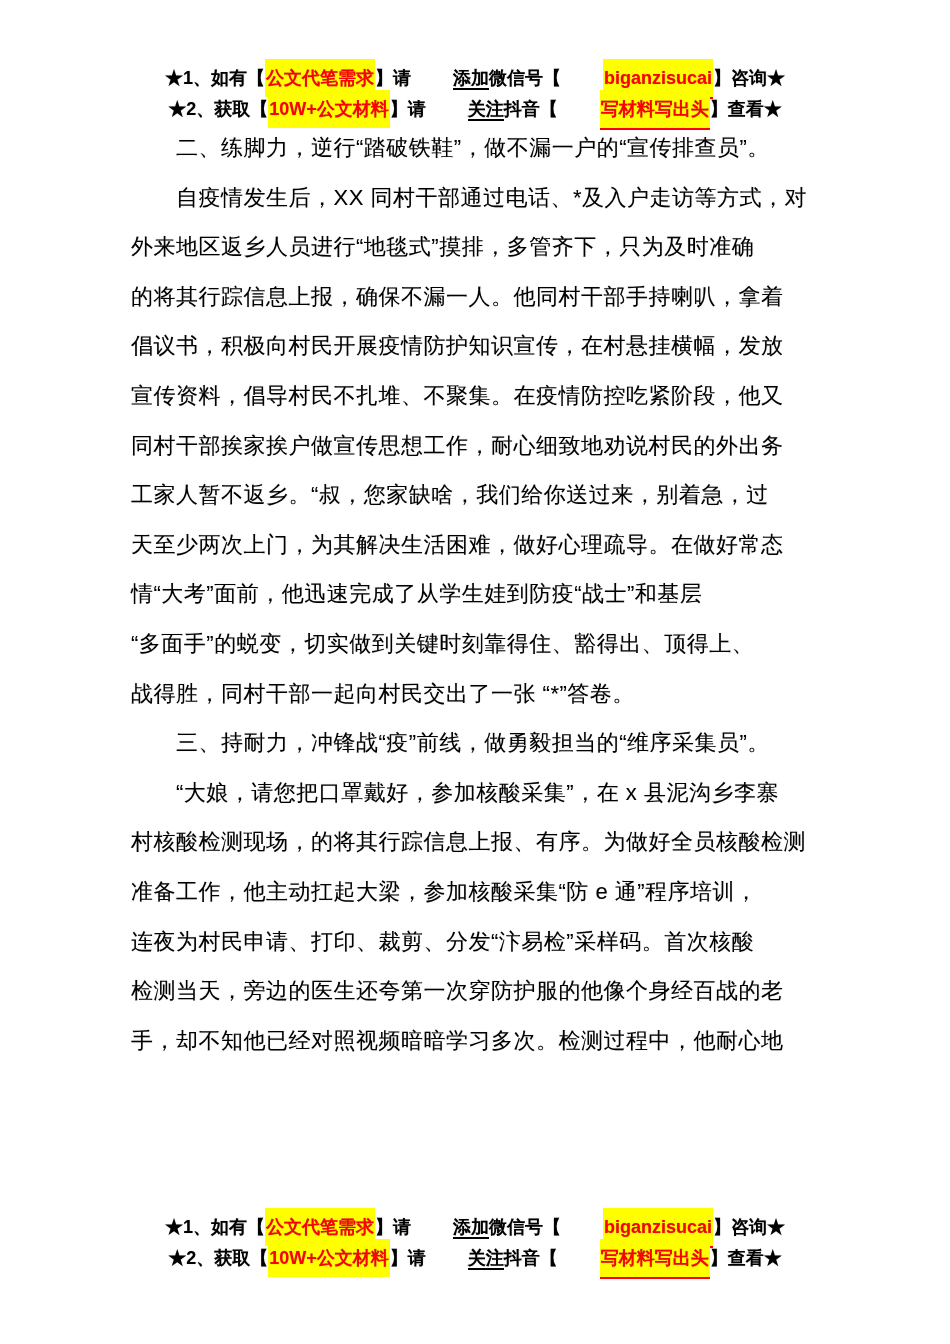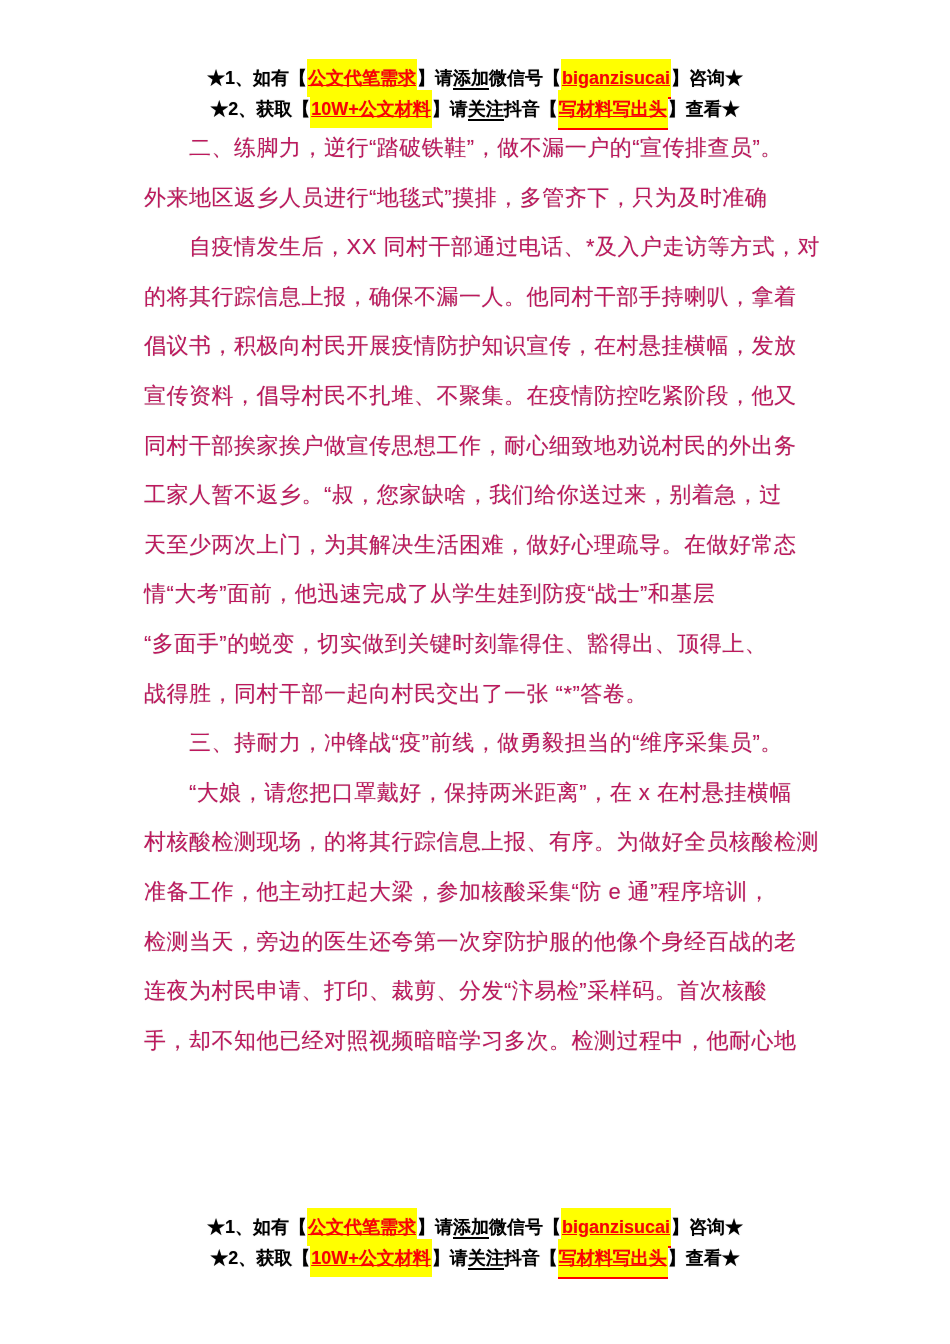--- a/index.html
+++ b/index.html
@@ -21,66 +21,66 @@
     color:#000;
     text-shadow:0 0 1px rgba(110,110,110,0.55);
   }
   .promo-header{top:63px;}
   .promo-footer{top:1212px;}
   .promo-line{white-space:nowrap;}
   .seg-highlight{
     background:var(--hl-bg,#ffff00);
     color:var(--hl-text,#ff0000);
     padding:9px 1px;
-    text-decoration:underline;
   }
   .seg-underline{
     border-bottom:2px solid currentColor;
+    margin-left:42px;
   }
   
   .doc-body{
     position:absolute;
-    top:123px;left:144px;width:680px;
-    color:#be185d;
+    top:123px;left:131px;width:680px;
+    color:#000000;
   }
   .doc-line{
     font-size:22px;
     line-height:49.6px;
     letter-spacing:0.5px;
     white-space:nowrap;
     text-shadow:0 0 1px rgba(110,110,110,0.45);
   }
   .doc-line.indent{text-indent:45px;}
 </style>
 </head>
 <body>
 
 <div class="page">
   <div class="promo promo-header" id="promo-header">
       <div class="promo-line"><span class="">★1、如有【</span><span class="seg-highlight">公文代笔需求</span><span class="">】请</span><span class="seg-underline">添加</span><span class="">微信号【</span><span class="seg-highlight seg-underline">biganzisucai</span><span class="">】咨询★</span></div>
       <div class="promo-line"><span class="">★2、获取【</span><span class="seg-highlight">10W+公文材料</span><span class="">】请</span><span class="seg-underline">关注</span><span class="">抖音【</span><span class="seg-highlight seg-underline">写材料写出头</span><span class="">】查看★</span></div>
     </div>
   <div class="doc-body" id="doc-body">
       <div class="doc-line indent">二、练脚力，逆行“踏破铁鞋”，做不漏一户的“宣传排查员”。</div>
+      <div class="doc-line indent">自疫情发生后，XX 同村干部通过电话、*及入户走访等方式，对</div>
       <div class="doc-line">外来地区返乡人员进行“地毯式”摸排，多管齐下，只为及时准确</div>
-      <div class="doc-line indent">自疫情发生后，XX 同村干部通过电话、*及入户走访等方式，对</div>
       <div class="doc-line">的将其行踪信息上报，确保不漏一人。他同村干部手持喇叭，拿着</div>
       <div class="doc-line">倡议书，积极向村民开展疫情防护知识宣传，在村悬挂横幅，发放</div>
       <div class="doc-line">宣传资料，倡导村民不扎堆、不聚集。在疫情防控吃紧阶段，他又</div>
       <div class="doc-line">同村干部挨家挨户做宣传思想工作，耐心细致地劝说村民的外出务</div>
       <div class="doc-line">工家人暂不返乡。“叔，您家缺啥，我们给你送过来，别着急，过</div>
       <div class="doc-line">天至少两次上门，为其解决生活困难，做好心理疏导。在做好常态</div>
       <div class="doc-line">情“大考”面前，他迅速完成了从学生娃到防疫“战士”和基层</div>
       <div class="doc-line">“多面手”的蜕变，切实做到关键时刻靠得住、豁得出、顶得上、</div>
       <div class="doc-line">战得胜，同村干部一起向村民交出了一张 “*”答卷。</div>
       <div class="doc-line indent">三、持耐力，冲锋战“疫”前线，做勇毅担当的“维序采集员”。</div>
-      <div class="doc-line indent">“大娘，请您把口罩戴好，保持两米距离”，在 x 在村悬挂横幅</div>
+      <div class="doc-line indent">“大娘，请您把口罩戴好，参加核酸采集”，在 x 县泥沟乡李寨</div>
       <div class="doc-line">村核酸检测现场，的将其行踪信息上报、有序。为做好全员核酸检测</div>
       <div class="doc-line">准备工作，他主动扛起大梁，参加核酸采集“防 e 通”程序培训，</div>
+      <div class="doc-line">连夜为村民申请、打印、裁剪、分发“汴易检”采样码。首次核酸</div>
       <div class="doc-line">检测当天，旁边的医生还夸第一次穿防护服的他像个身经百战的老</div>
-      <div class="doc-line">连夜为村民申请、打印、裁剪、分发“汴易检”采样码。首次核酸</div>
       <div class="doc-line">手，却不知他已经对照视频暗暗学习多次。检测过程中，他耐心地</div>
     </div>
   <div class="promo promo-footer" id="promo-footer">
       <div class="promo-line"><span class="">★1、如有【</span><span class="seg-highlight">公文代笔需求</span><span class="">】请</span><span class="seg-underline">添加</span><span class="">微信号【</span><span class="seg-highlight seg-underline">biganzisucai</span><span class="">】咨询★</span></div>
       <div class="promo-line"><span class="">★2、获取【</span><span class="seg-highlight">10W+公文材料</span><span class="">】请</span><span class="seg-underline">关注</span><span class="">抖音【</span><span class="seg-highlight seg-underline">写材料写出头</span><span class="">】查看★</span></div>
     </div>
 </div>
 
 </body></html>

